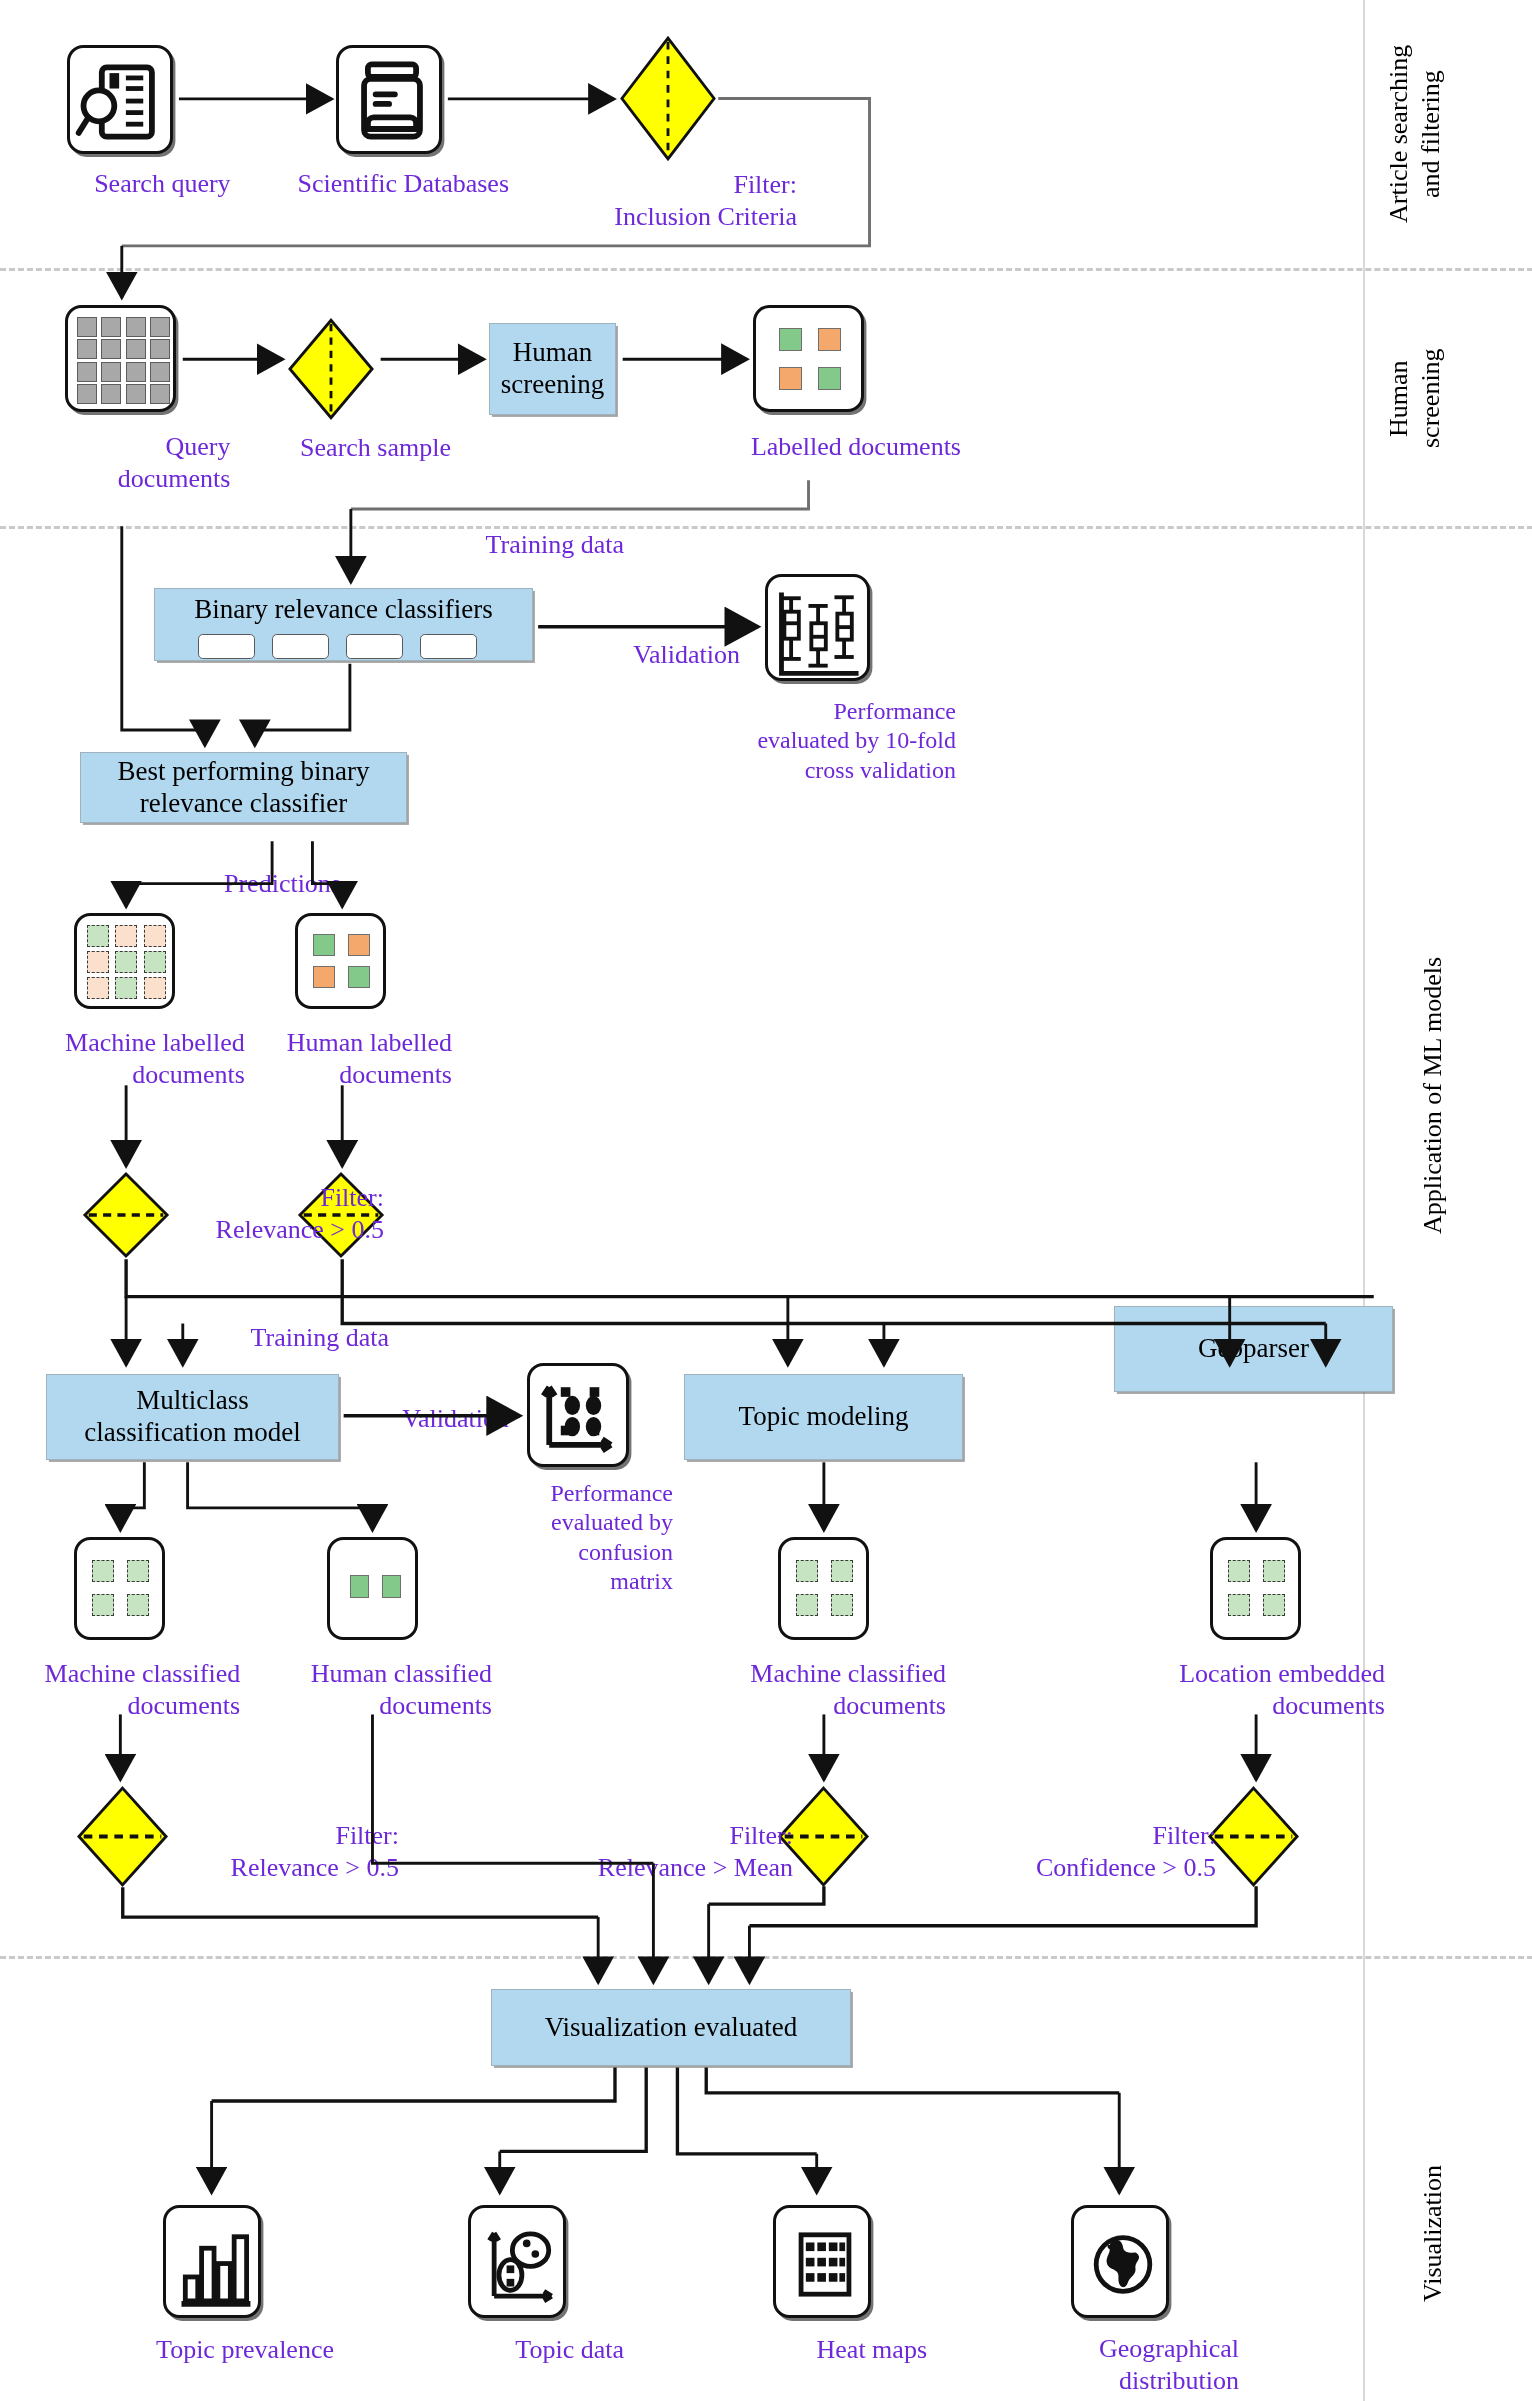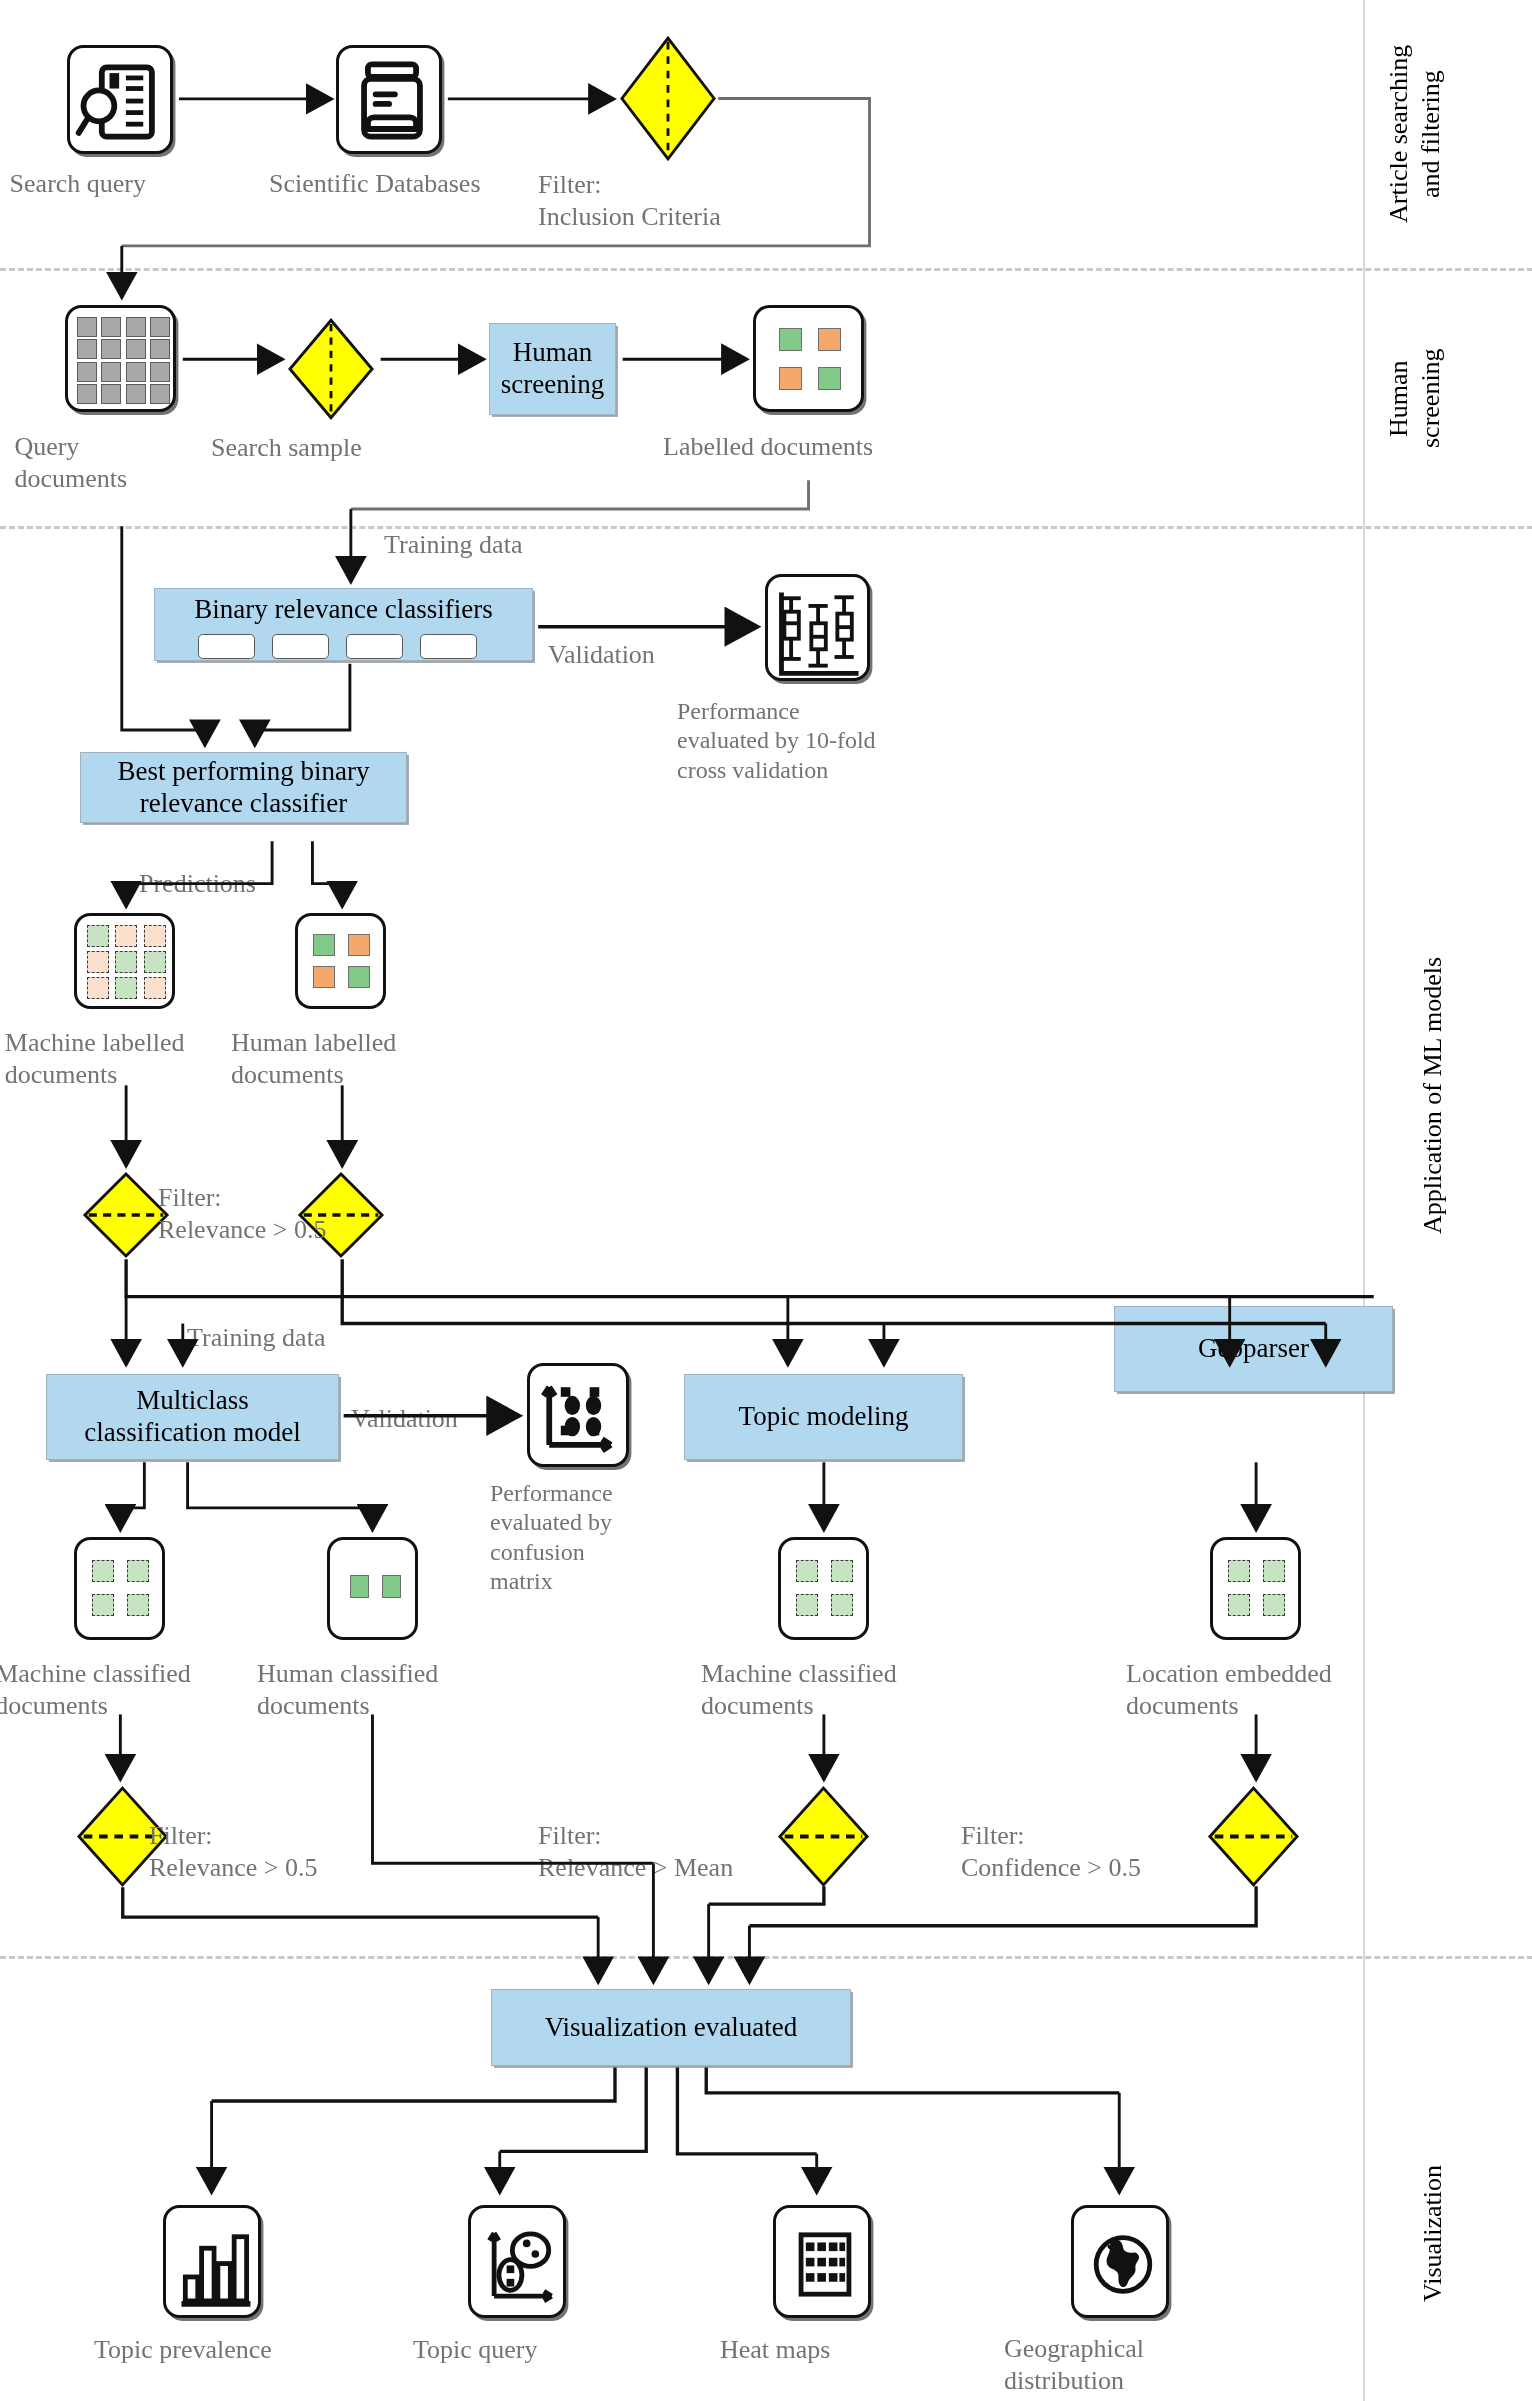--- a/index.html
+++ b/index.html
@@ -3,21 +3,21 @@
 <meta charset="utf-8">
 <style>
   html,body{margin:0;padding:0;background:#ffffff;}
   body{font-family:"Liberation Serif","DejaVu Serif",serif;}
   #stage{position:relative;width:1533px;height:2405px;background:#fff;overflow:hidden;}
 
   
   .abs{position:absolute;}
 
   
-  .lbl{position:absolute;text-align:left;color:#737373;line-height:1.22;
+  .lbl{position:absolute;text-align:right;color:#6d28d9;line-height:1.22;
        font-family:"Liberation Serif","DejaVu Serif",serif;font-size:26px;white-space:pre-line;}
   .lbl.sm{font-size:24px;}
 
   
   .band{position:absolute;color:#000;font-size:26px;line-height:1.24;text-align:center;
         font-family:"Liberation Serif","DejaVu Serif",serif;
         writing-mode:vertical-rl;transform:rotate(180deg);white-space:pre-line;}
 
   
   .sep{position:absolute;left:0;width:1533px;height:0;
@@ -346,21 +346,21 @@
       <path d="M24 92 V26 M24 26 l-5 8 M24 26 l5 8" stroke="#111" stroke-width="5" fill="none"></path>
       <path d="M24 92 H84 M84 92 l-8 -5 M84 92 l-8 5" stroke="#111" stroke-width="5" fill="none"></path>
       <ellipse cx="62" cy="44" rx="19" ry="17" fill="none" stroke="#111" stroke-width="5"></ellipse>
       <ellipse cx="41" cy="70" rx="12" ry="16" fill="none" stroke="#111" stroke-width="5"></ellipse>
       <circle cx="58" cy="37" r="4" fill="#111"></circle>
       <circle cx="67" cy="48" r="4" fill="#111"></circle>
       <rect x="37" y="60" width="8" height="8" fill="#111"></rect>
       <rect x="37" y="74" width="8" height="8" fill="#111"></rect>
     </svg>
   </div>
-  <div class="lbl" style="left:413px;top:2334px;width:211px">Topic query</div>
+  <div class="lbl" style="left:413px;top:2334px;width:211px">Topic data</div>
 
   <div class="card shadow" style="left:773px;top:2205px;width:98px;height:113px">
     <svg width="98" height="113" viewBox="0 0 102 118">
       <rect x="26" y="28" width="50" height="62" fill="none" stroke="#111" stroke-width="5"></rect>
       <rect x="31" y="36" width="9" height="9" fill="#111"></rect>
       <rect x="43" y="36" width="9" height="9" fill="#111"></rect>
       <rect x="55" y="36" width="9" height="9" fill="#111"></rect>
       <rect x="66" y="36" width="6" height="9" fill="#111"></rect>
       <rect x="31" y="52" width="9" height="9" fill="#111"></rect>
       <rect x="43" y="52" width="9" height="9" fill="#111"></rect>

